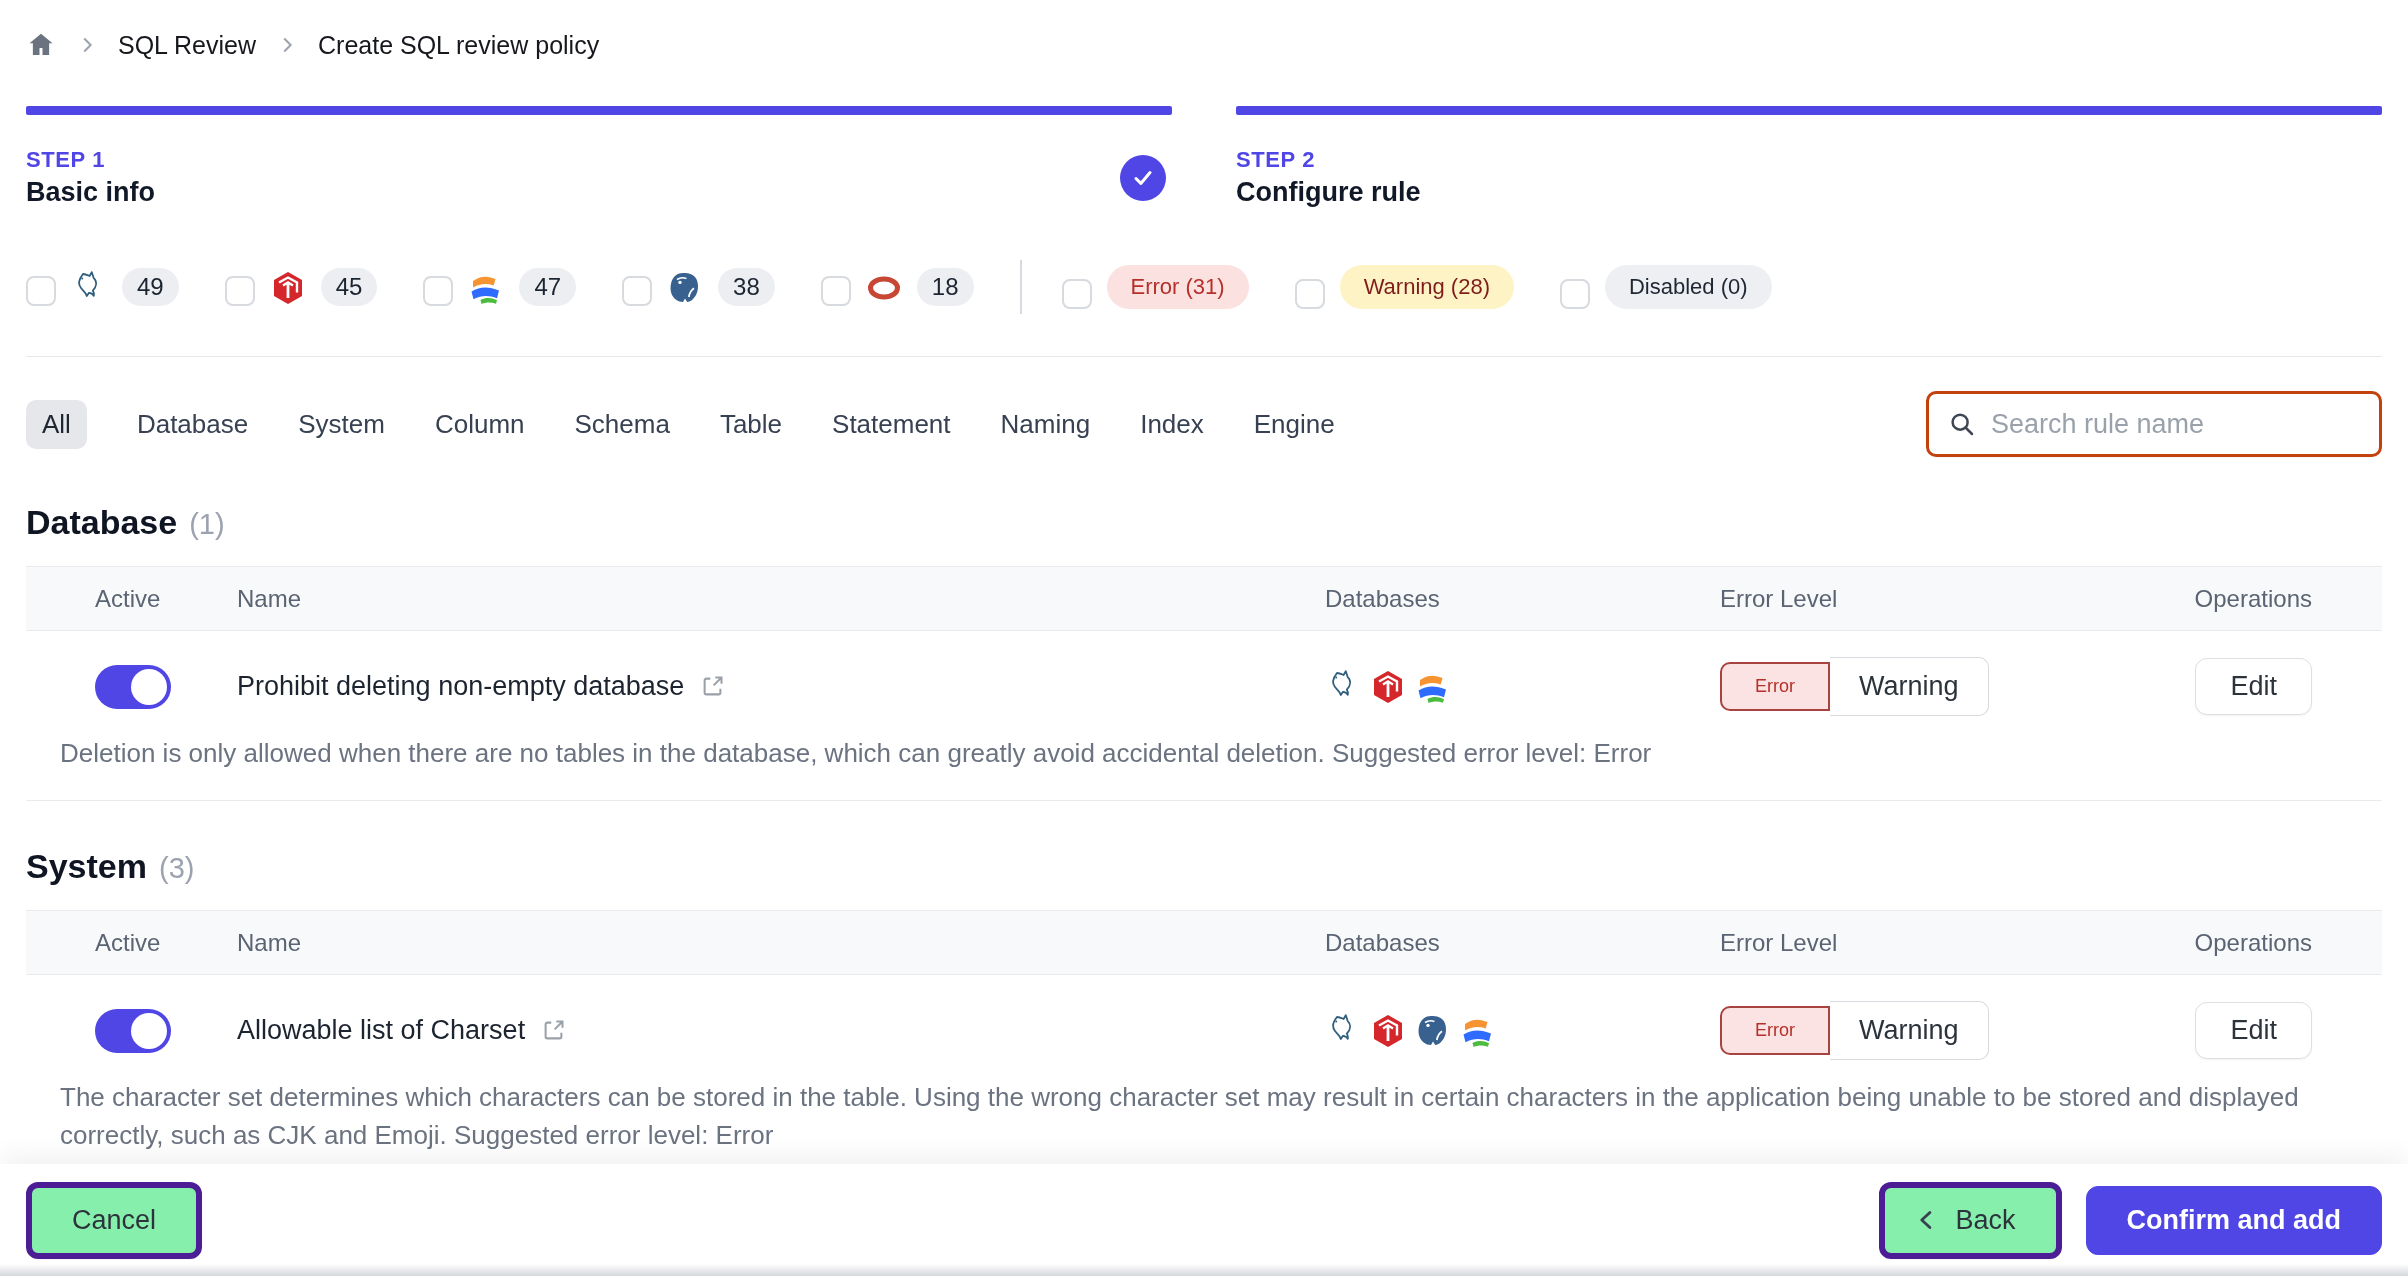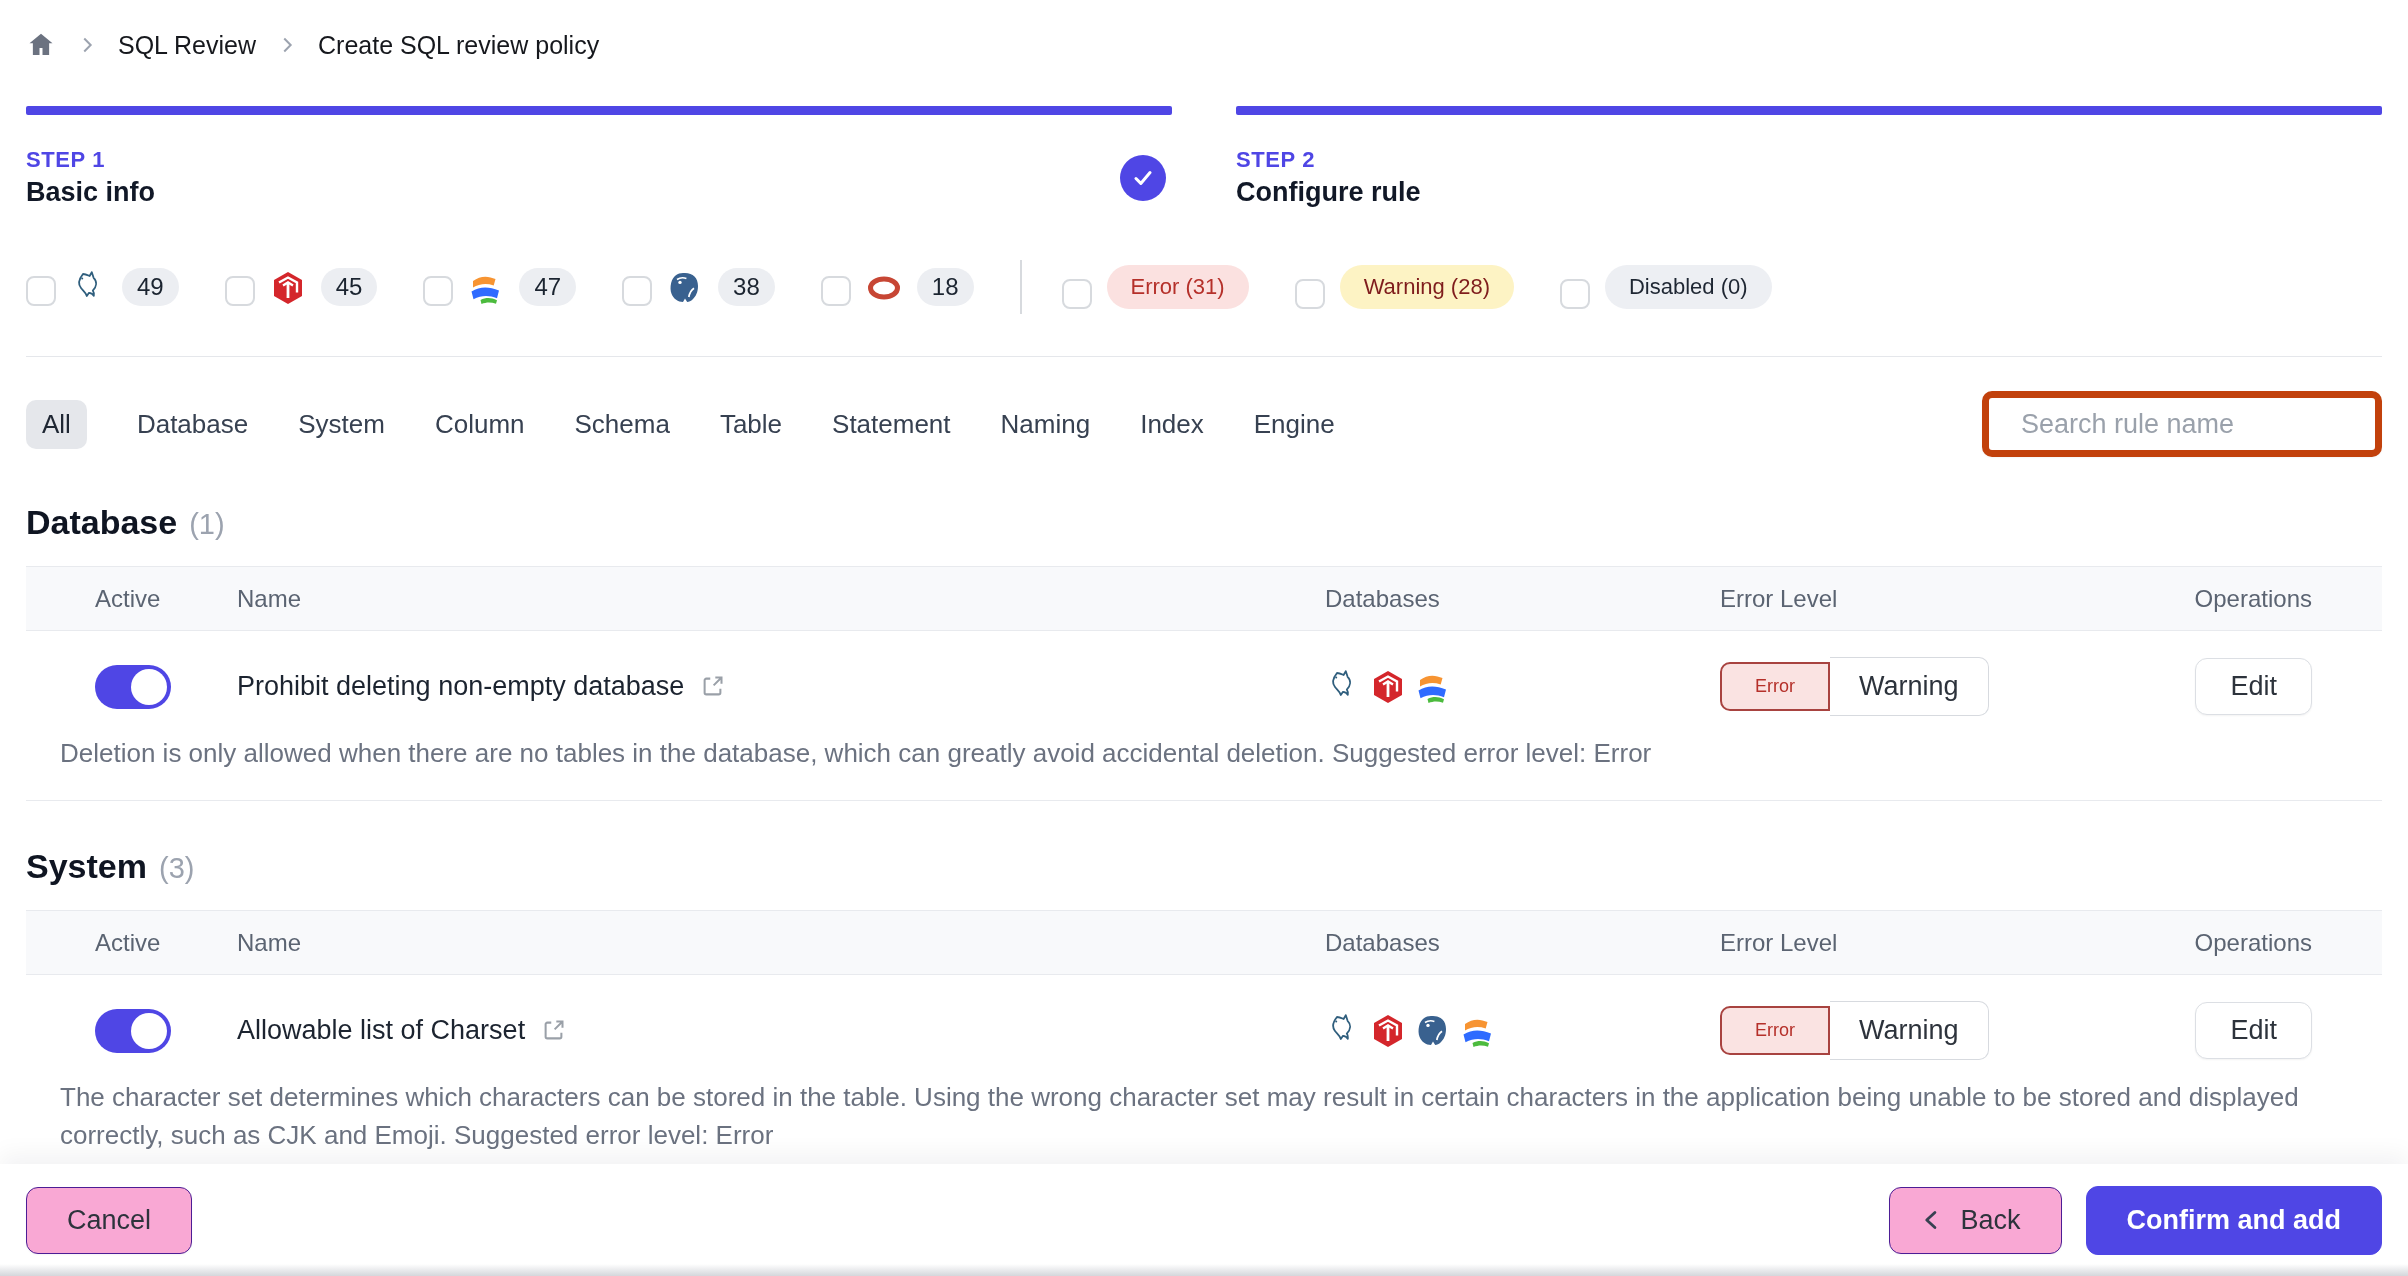--- a/index.html
+++ b/index.html
@@ -38,21 +38,21 @@
   .level-pill.warning  { background:#fdf3c4; color:#7f1d1d; }
   .level-pill.disabled { background:#edeff3; color:#1f2733; }
 
   .rule-sep { border:none; border-top:1px solid #e5e7eb; margin-top:42px; }
 
   
   .tabs-row { display:flex; align-items:center; margin-top:34px; }
   .tabs { display:flex; align-items:center; gap:50px; }
   .tab { font-size:26px; color:#374151; cursor:pointer; padding:9px 0; border-radius:10px; }
   .tab.active { background:#e5e7eb; padding:9px 16px; color:#1f2733; }
-  .search-box { margin-left:auto; width:400px; height:66px; border:7px solid #c2410c; border-radius:10px;
+  .search-box { margin-left:auto; width:456px; height:66px; border:3px solid #c2410c; border-radius:10px;
     background:#fff; display:flex; align-items:center; gap:14px; padding:16px 18px; box-shadow:0 1px 2px rgba(0,0,0,.04); }
   .search-box input { border:none; outline:none; flex:1; font-size:27px; font-family:inherit; color:#1f2937; background:transparent; }
   .search-box input::placeholder { color:#9aa1ab; }
 
   
   .section-heading { margin-top:46px; font-size:34px; font-weight:700; color:#0f1522; display:flex; align-items:baseline; gap:12px; }
   .section-count { font-size:29px; font-weight:400; color:#9ca3af; }
 
   .rule-table { margin-top:24px; border-top:1px solid #e8eaee; }
   .thead, .trow-main { display:grid; grid-template-columns:211px 1fr 395px 440px 222px; align-items:center; }
@@ -75,21 +75,21 @@
   .edit-btn { display:inline-block; border:1px solid #dcdfe4; border-radius:12px; background:#fff; color:#2d333c;
     font-size:27px; padding:12px 34px; cursor:pointer; box-shadow:0 1px 2px rgba(0,0,0,.05); font-family:inherit; }
   .trow-desc { padding:18px 20px 28px 34px; font-size:26px; line-height:38px; color:#6b7280; border-bottom:1px solid #e8eaee; }
 
   
   .footer { position:absolute; left:0; right:0; bottom:0; height:112px; background:#fff; z-index:5;
     display:flex; align-items:center; padding:0 26px; box-shadow:0 -10px 22px rgba(15,23,42,.05); }
   .footer:after { content:""; position:absolute; left:0; right:0; bottom:0; height:12px;
     background:linear-gradient(to bottom, rgba(180,184,192,0), rgba(170,174,183,.5)); pointer-events:none; }
   .btn { font-family:inherit; font-size:27px; border-radius:12px; cursor:pointer; }
-  .btn-outline { background:#f9a8d4; border:1px solid #4c1d95; color:#2d333c; font-weight:500; padding:17px 40px;
+  .btn-outline { background:#86efac; border:6px solid #4c1d95; color:#2d333c; font-weight:500; padding:17px 40px;
     box-shadow:0 1px 2px rgba(0,0,0,.04); }
   .btn-back { margin-left:auto; display:flex; align-items:center; gap:14px; padding:17px 40px 17px 28px; }
   .btn-primary { background:#4f46e5; border:1px solid #4f46e5; color:#fff; font-weight:600; padding:18px 40px; margin-left:24px; }
 
   svg { display:block; }
 </style>
 </head>
 <body>
 
 <svg width="0" height="0" style="position:absolute" aria-hidden="true">

